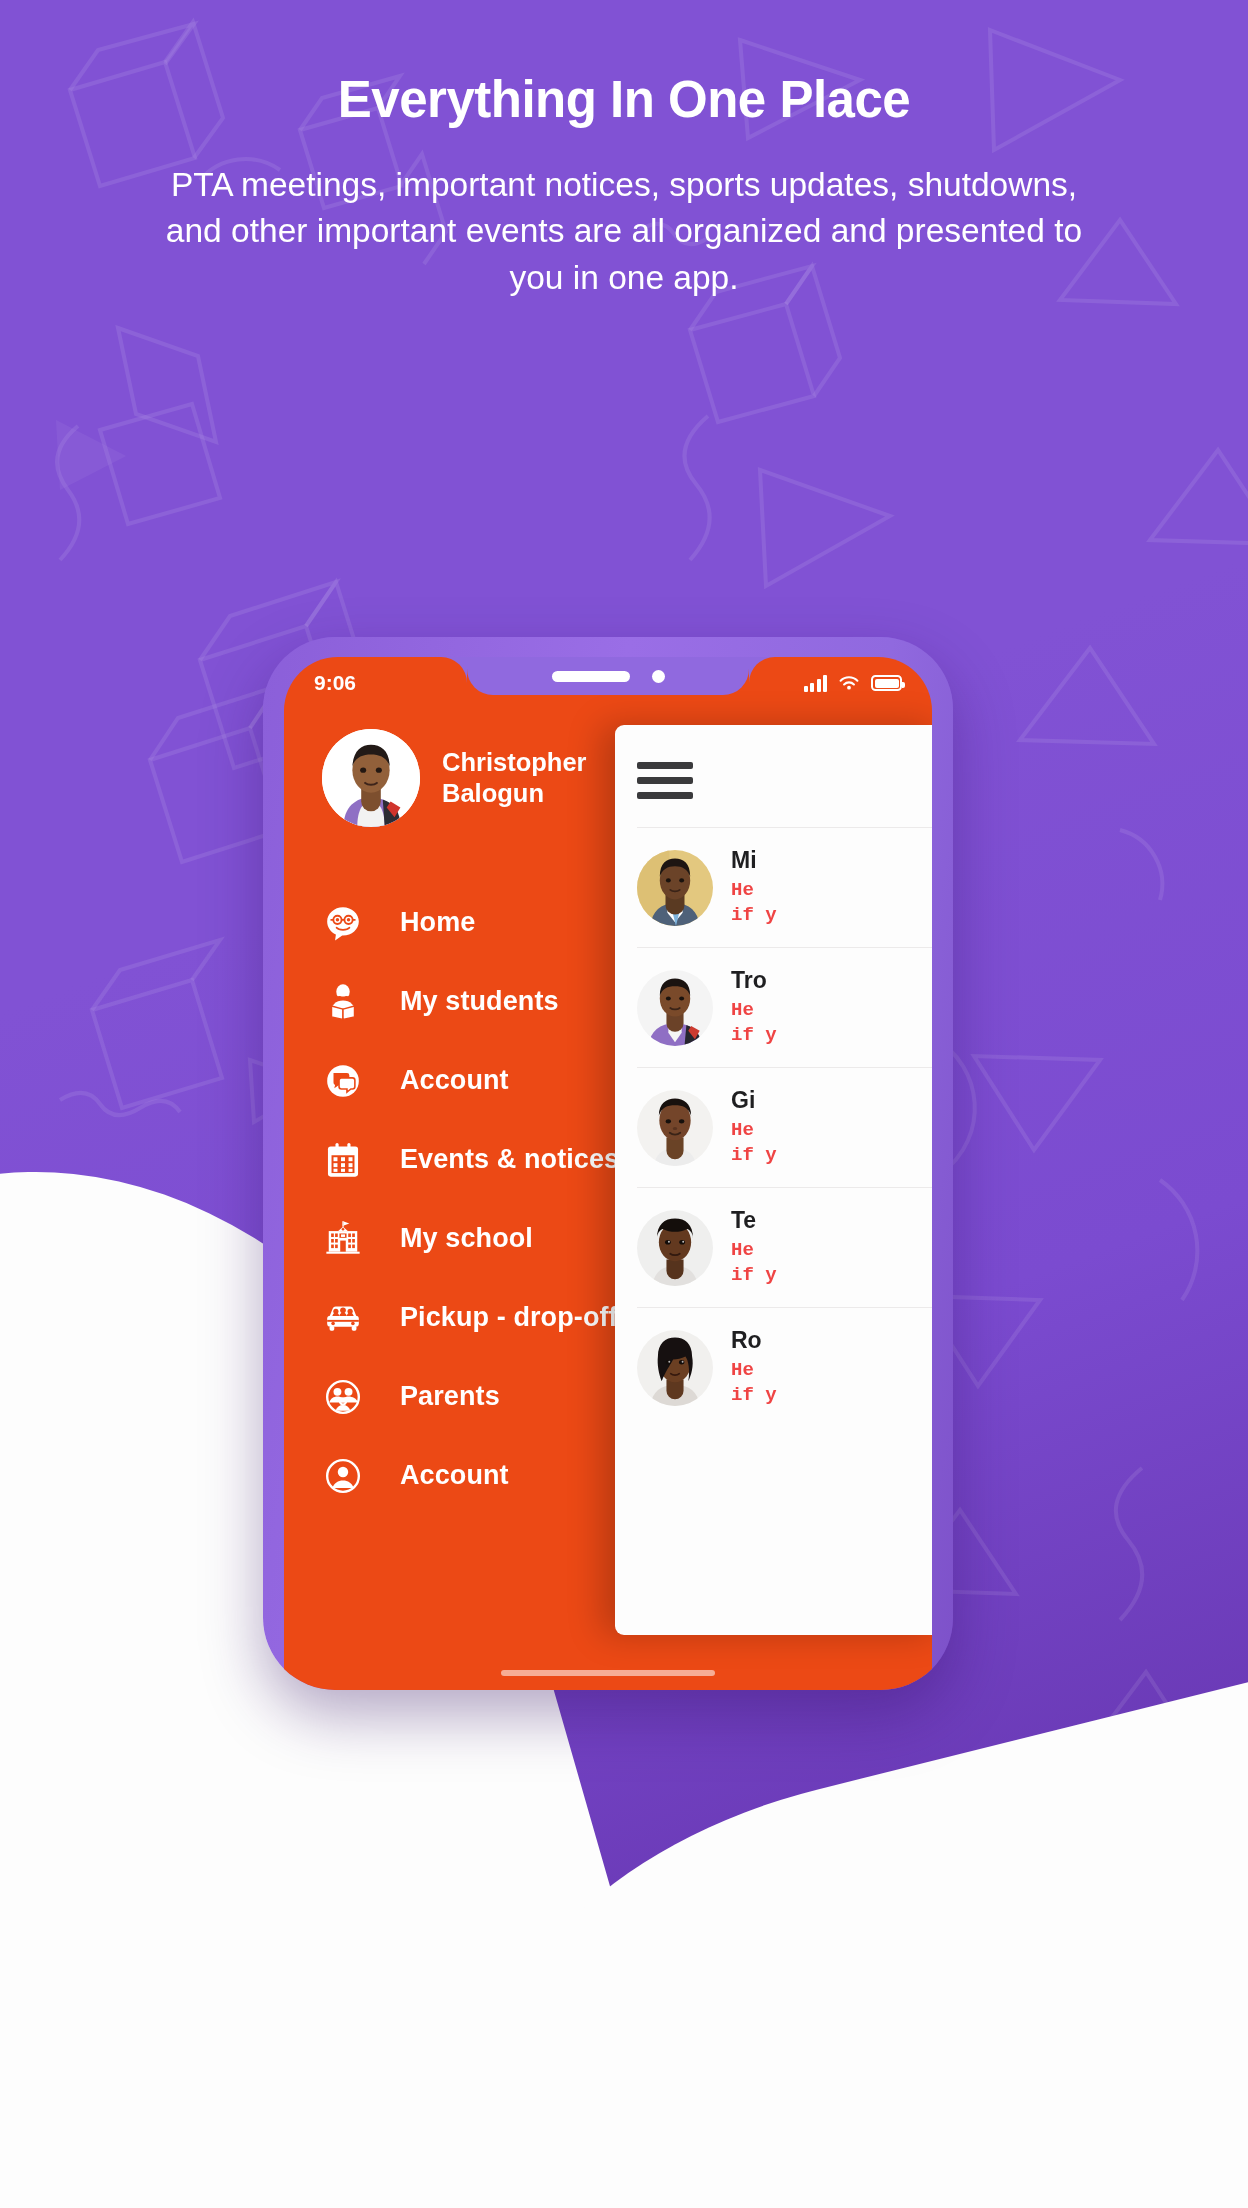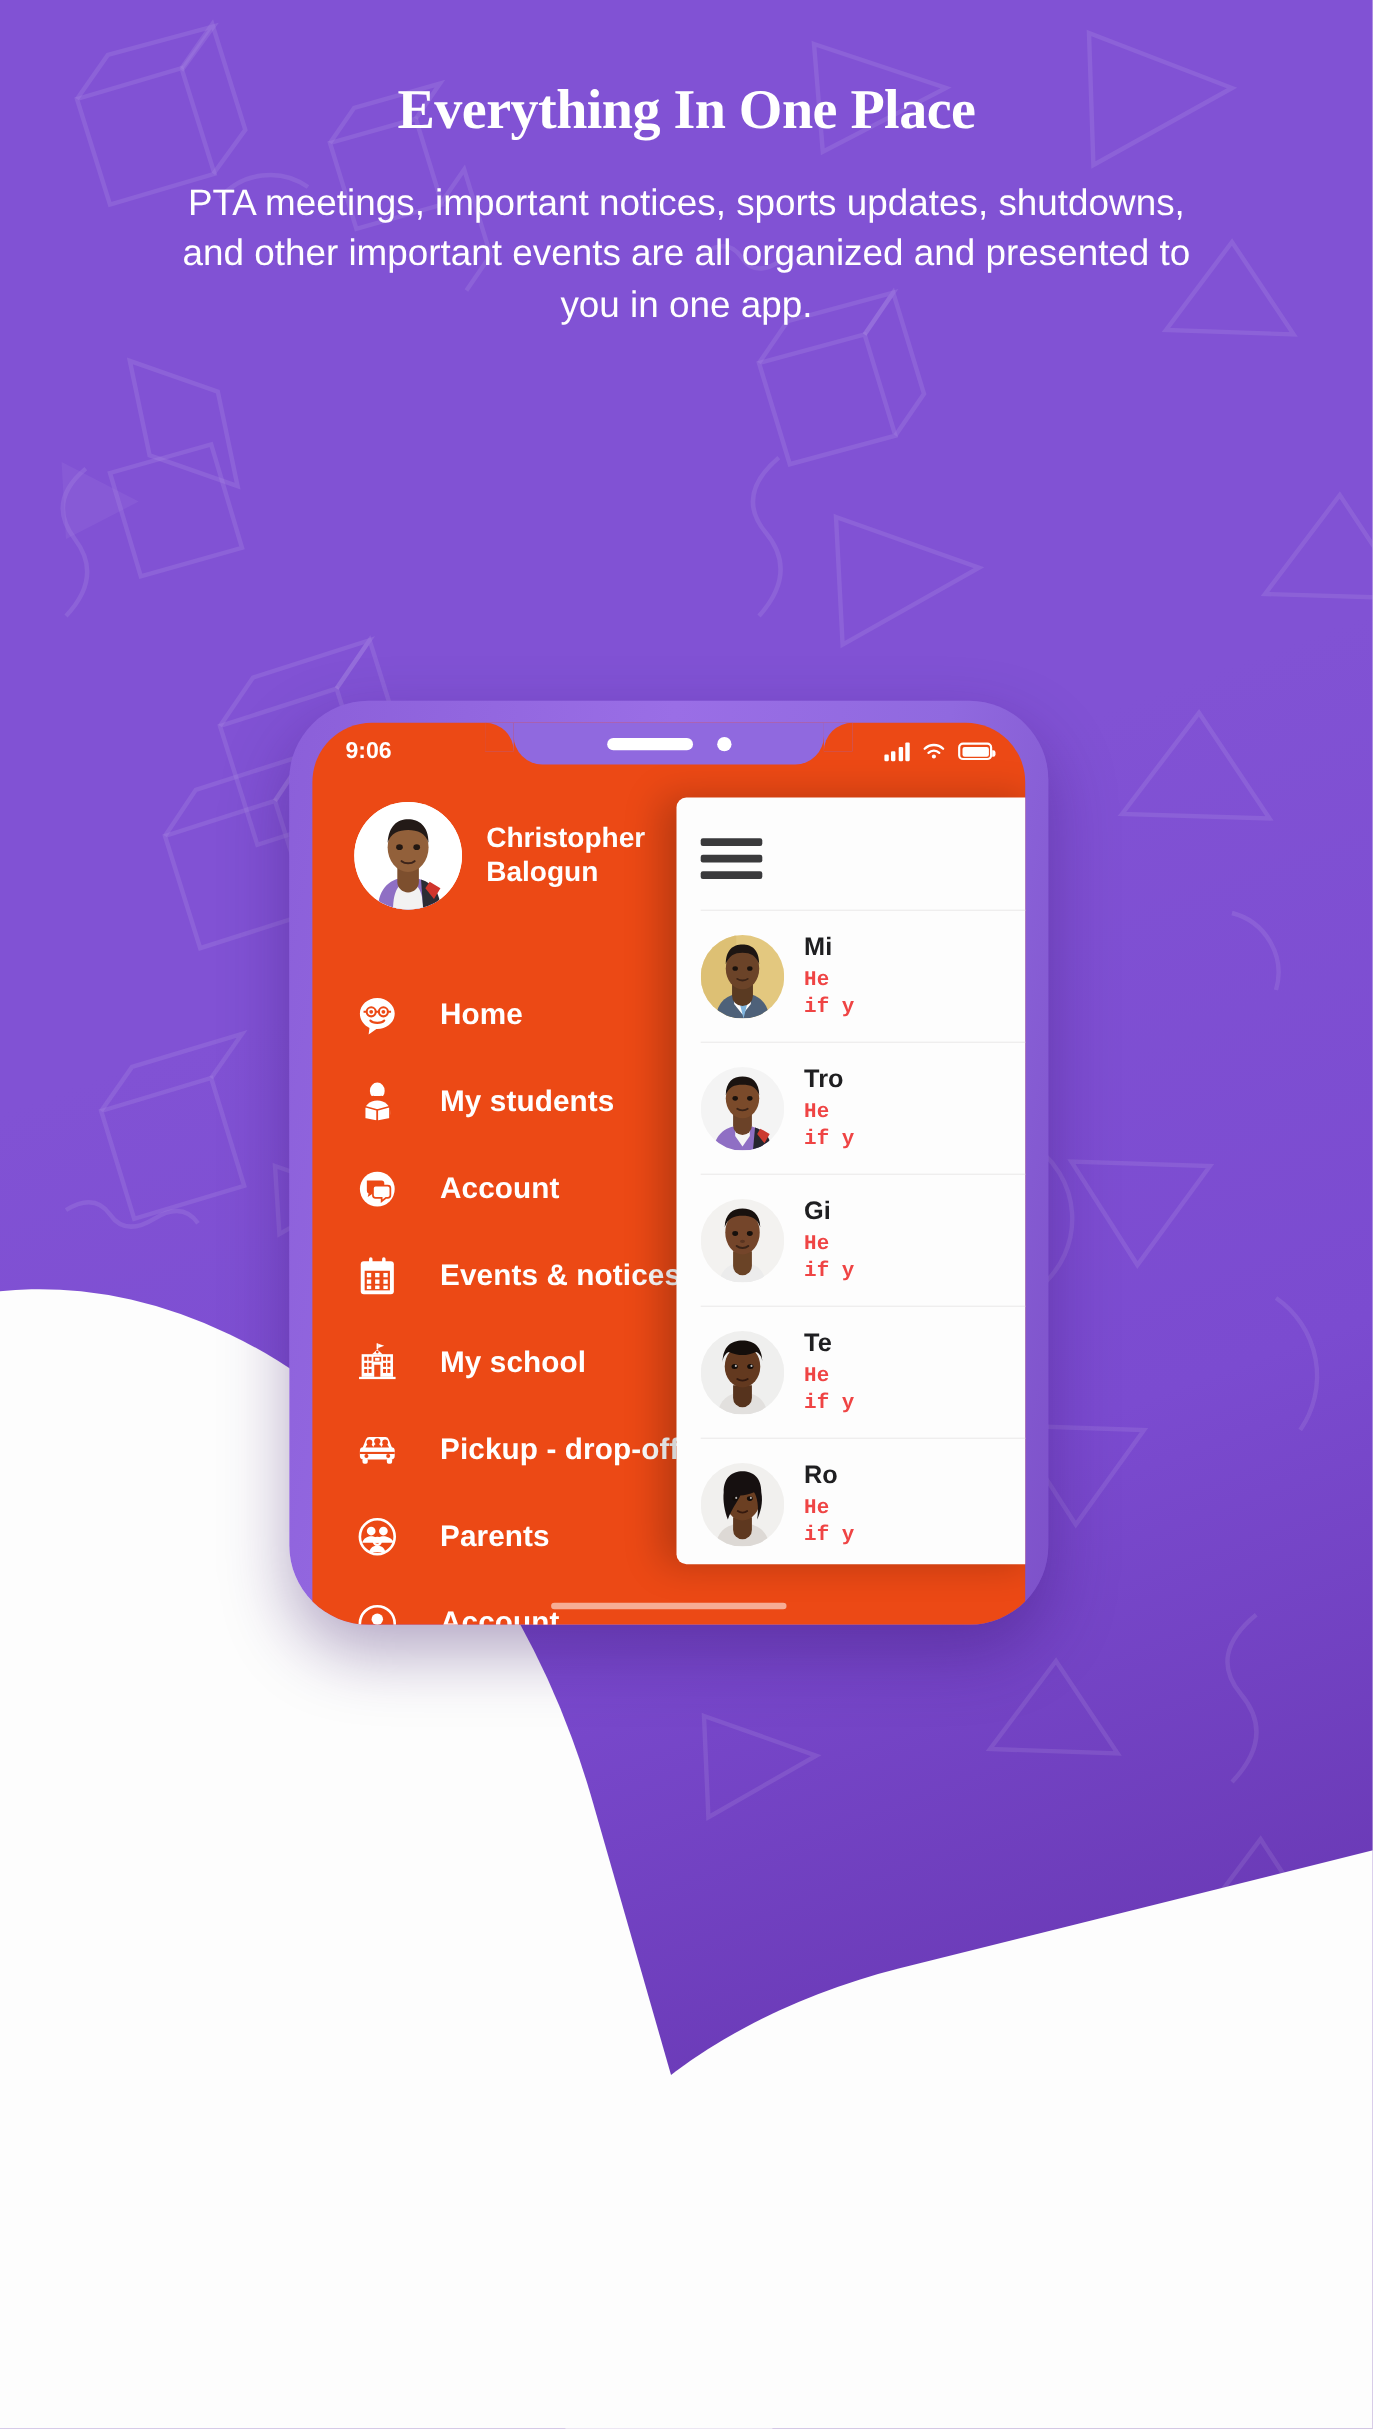--- a/index.html
+++ b/index.html
@@ -35,31 +35,31 @@
   }
 
   
   #hero{
     position:absolute; left:0; top:0; width:1248px;
     text-align:center; z-index:5; padding:72px 120px 0;
     color:#fff;
   }
   #hero h1{
     font-size:51px; font-weight:700; letter-spacing:-.5px;
-    line-height:1.1; margin-bottom:34px;font-family:Liberation Serif, serif;
+    line-height:1.1; margin-bottom:34px;
   }
   #hero p{
     font-size:33.5px; font-weight:500; line-height:1.38;
     padding:0 22px;
   }
 
   
   #phone{
     position:absolute; left:263px; top:637px;
-    width:690px; height:840px;
+    width:690px; height:1053px;
     z-index:8;
   }
   #phone-body{
     position:absolute; inset:0;
     background:linear-gradient(100deg,#8b5fd9 0%,#9a6ee6 42%,#9069df 72%,#7d51c9 100%);
     border-radius:72px;
     box-shadow:0 26px 60px rgba(48,14,96,.35);
     overflow:hidden;
   }
   #screen{

